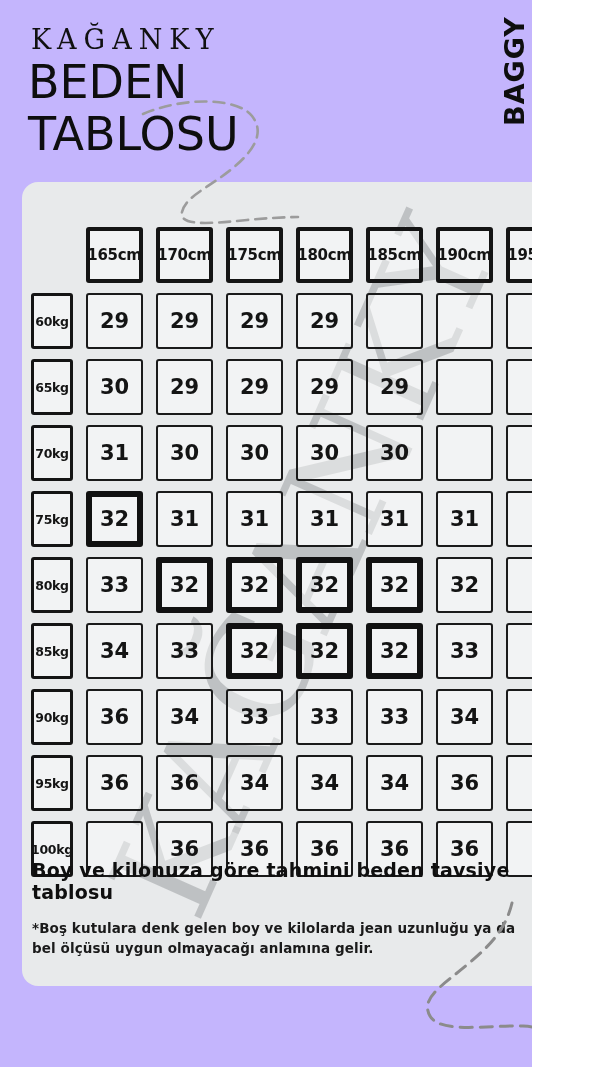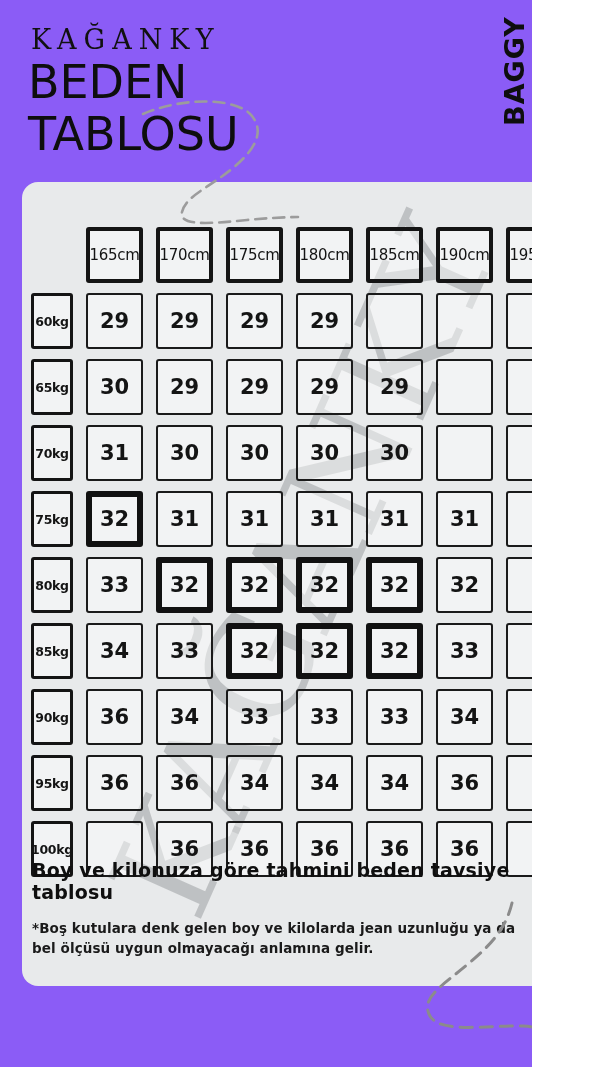--- a/index.html
+++ b/index.html
@@ -1,19 +1,19 @@
 <!DOCTYPE html>
 <html><head>
 <meta charset="utf-8">
 <style>
   * { margin:0; padding:0; box-sizing:border-box; }
   html,body { background:#ffffff; }
   body { font-family:"DejaVu Sans", sans-serif; }
   .page {
-    position:relative; width:532px; height:1067px; background:#8b5cf6;
+    position:relative; width:532px; height:1067px; background:#c4b5fd;
     overflow:hidden;
   }
 
   
   .brand-logo {
     position:absolute; left:31px; top:24px;
     font-family:"DejaVu Serif", serif;
     font-size:27px; font-weight:500; letter-spacing:7px; color:#111111;
     white-space:nowrap;
   }
@@ -55,21 +55,21 @@
     column-gap:13px; row-gap:10px;
   }
   .box {
     display:flex; align-items:center; justify-content:center;
     border-radius:3px; color:#141414;
     background:rgba(255,255,255,0.45);
   }
   .corner { background:transparent; }
   .hdrbox {
     border:4px solid #141414;
-    font-size:15px; font-weight:normal; letter-spacing:-0.3px;
+    font-size:15px; font-weight:bold; letter-spacing:-0.3px;
   }
   .rowhdr {
     border:3.5px solid #141414;
     font-size:12.5px; font-weight:bold; letter-spacing:-0.3px;
   }
   .cell {
     border:2px solid #1a1a1a;
     font-size:21px; font-weight:bold;
   }
   .cell.hl { border-width:6px; border-color:#111111; }

